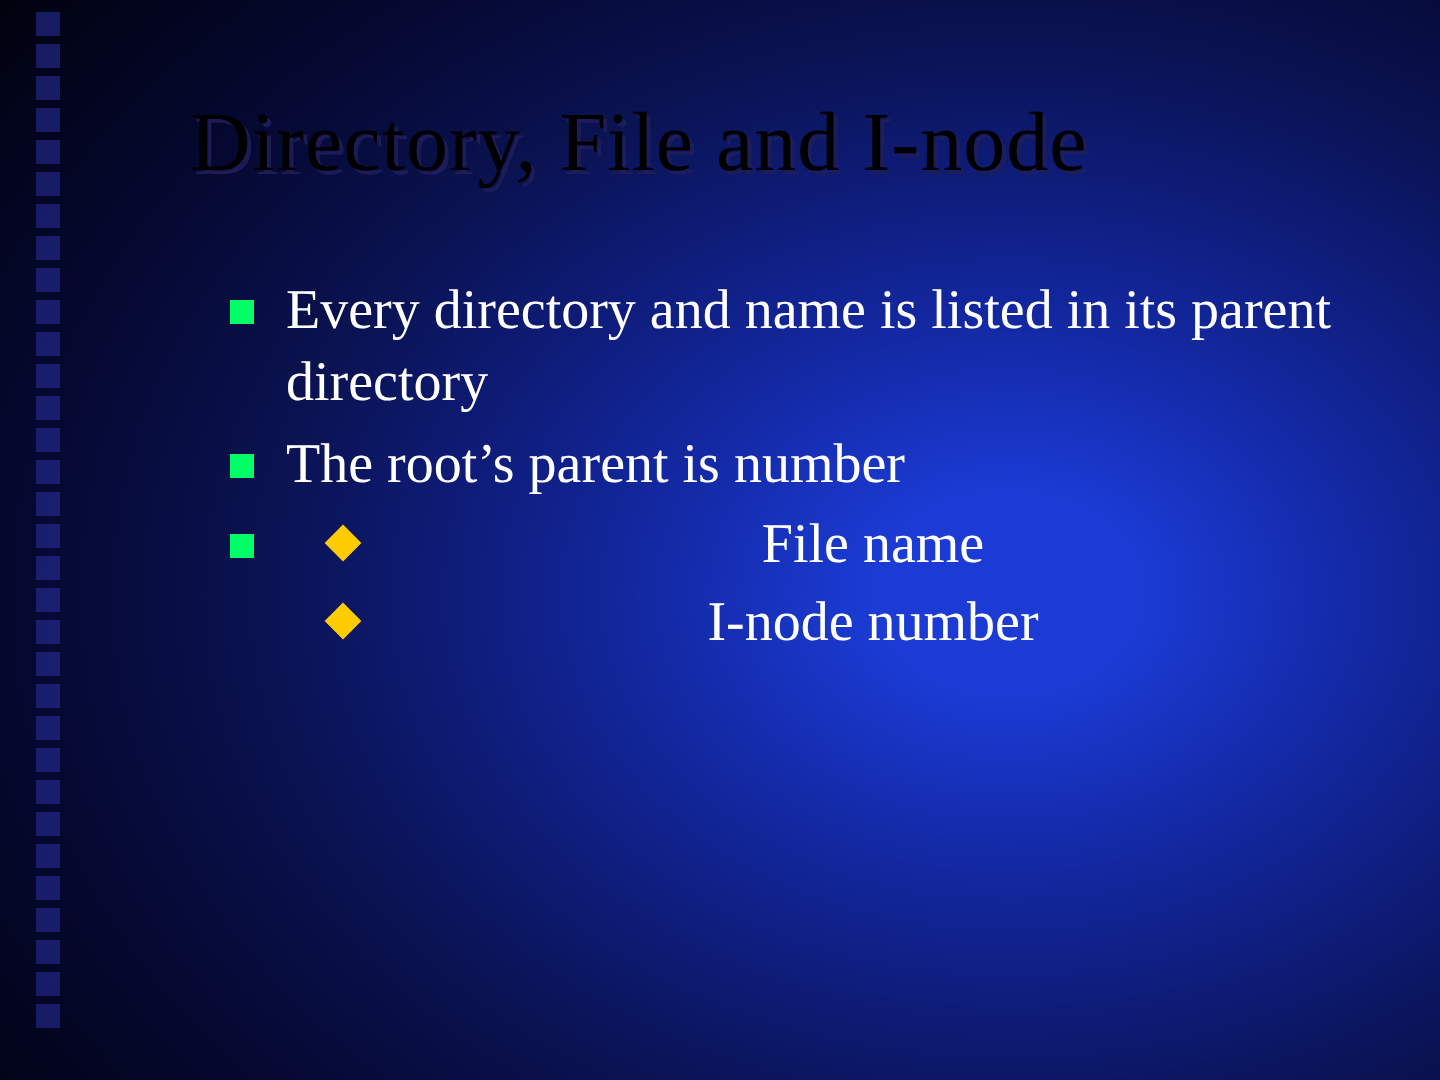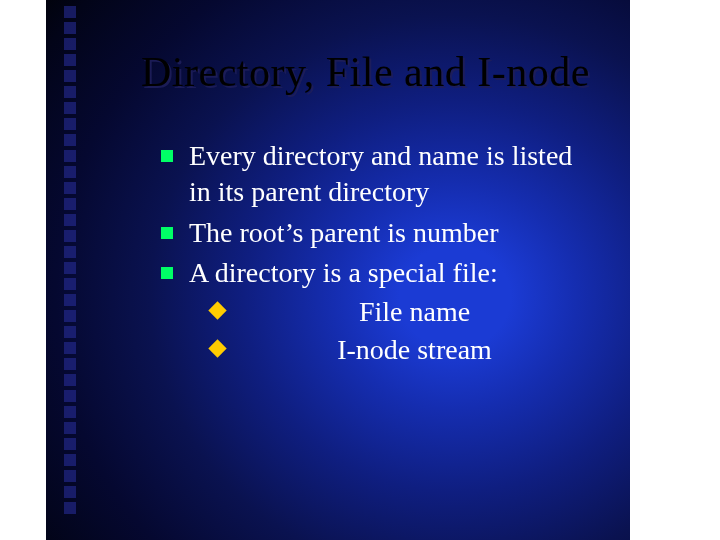--- a/index.html
+++ b/index.html
@@ -5,33 +5,32 @@
   html, body {
     margin: 0;
     padding: 0;
     width: 720px;
     height: 540px;
     overflow: hidden;
     font-family: "Times New Roman", Times, serif;
   }
   .slide {
     position: relative;
-    width: 584px;
+    width: 720px;
     height: 540px;
     background: radial-gradient(ellipse 95% 95% at 70% 55%,
                 #1b3bd4 0%,
                 #1b3bd4 10%,
                 #152db0 22%,
                 #0f1e80 38%,
                 #0a1250 55%,
                 #050830 72%,
                 #020418 88%,
                 #000000 100%);
     color: #000;
-    margin-left: 46px;
   }
   .decor {
     position: absolute;
     left: 18px;
     top: 0;
     bottom: 0;
     width: 14px;
     display: flex;
     flex-direction: column;
     gap: 4px;
@@ -147,26 +146,25 @@
 
   <div class="body">
     <ul>
       <li class="l1">
         <span>Every directory and name is listed in its parent directory</span>
       </li>
       <li class="l1">
         <span>The root’s parent is number</span>
       </li>
       <li class="l1">
-        <span>A directory is a special file:</span>
         <ul class="sub">
           <li class="l2">
             <span>File name</span>
           </li>
           <li class="l2">
-            <span>I-node stream</span>
+            <span>I-node number</span>
           </li>
         </ul>
       </li>
     </ul>
   </div>
 
 </div>
 
 </body></html>

